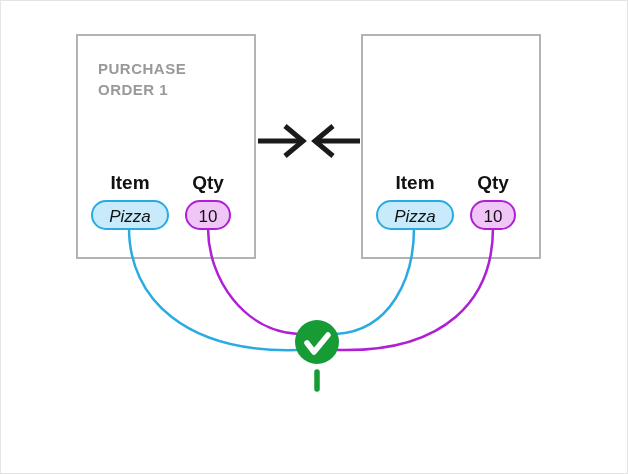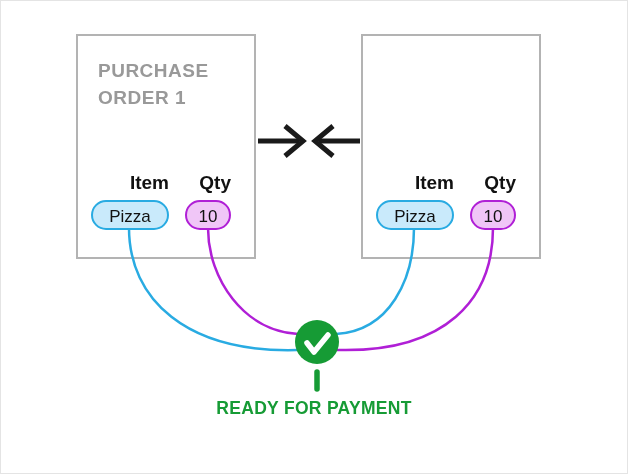--- a/index.html
+++ b/index.html
@@ -8,31 +8,31 @@
     border:1px solid #e4e4e4;box-sizing:border-box;overflow:hidden;
   }
   .overlay{position:absolute;left:0;top:0;width:628px;height:474px;z-index:3;pointer-events:none;}
   .doc{
     position:absolute;top:33px;width:180px;height:225px;background:#ffffff;
     border:2px solid var(--box-border,#b3b3b3);box-sizing:border-box;z-index:1;
   }
   .doc.left{left:75px;}
   .doc.right{left:360px;}
   .doc-title{
-    padding:22px 16px 0 20px;font-size:19px;font-weight:700;color:var(--gray,#999);
+    padding:22px 16px 0 20px;font-size:15px;font-weight:700;color:var(--gray,#999);
     letter-spacing:.5px;line-height:1.4;
   }
   .cols{position:absolute;left:13px;bottom:27px;display:flex;gap:16px;align-items:flex-end;}
-  .col{display:flex;flex-direction:column;align-items:flex-end;gap:6px;}
+  .col{display:flex;flex-direction:column;align-items:center;gap:6px;}
   .col-header{font-size:19px;font-weight:700;color:#111;}
   .pill{
     height:30px;line-height:30px;border-radius:16px;text-align:center;
     font-size:17px;color:#111;box-sizing:border-box;
   }
-  .pill-blue{width:78px;background:var(--blue-fill,#c9eafb);border:2px solid var(--blue,#29abe2);}
+  .pill-blue{width:78px;background:var(--blue-fill,#c9eafb);border:2px solid var(--blue,#29abe2);font-style:italic;}
   .pill-purple{width:46px;background:var(--purple-fill,#f0c6f7);border:2px solid var(--purple,#b01fd6);}
   .status-label{
     position:absolute;top:397px;left:0;width:100%;text-align:center;z-index:2;
     font-size:17.5px;font-weight:700;letter-spacing:.3px;color:var(--green,#169b35);
   }
   .arrow{stroke:var(--arrow,#1a1a1a);stroke-width:5;fill:none;stroke-linejoin:miter;}
   .match-line{fill:none;stroke-width:2.5;}
   .match-line.blue{stroke:var(--blue,#29abe2);}
   .match-line.purple{stroke:var(--purple,#b01fd6);}
   .check-circle{fill:var(--green,#169b35);}
@@ -85,14 +85,13 @@
         <div class="col-header">Item</div>
         <div class="pill pill-blue">Pizza</div>
       </div>
       <div class="col">
         <div class="col-header">Qty</div>
         <div class="pill pill-purple">10</div>
       </div>
     </div>
   </div>
 
-  <div class="status-label">READY FOR PAYMENT</div>
 </div>
 
 </body></html>

